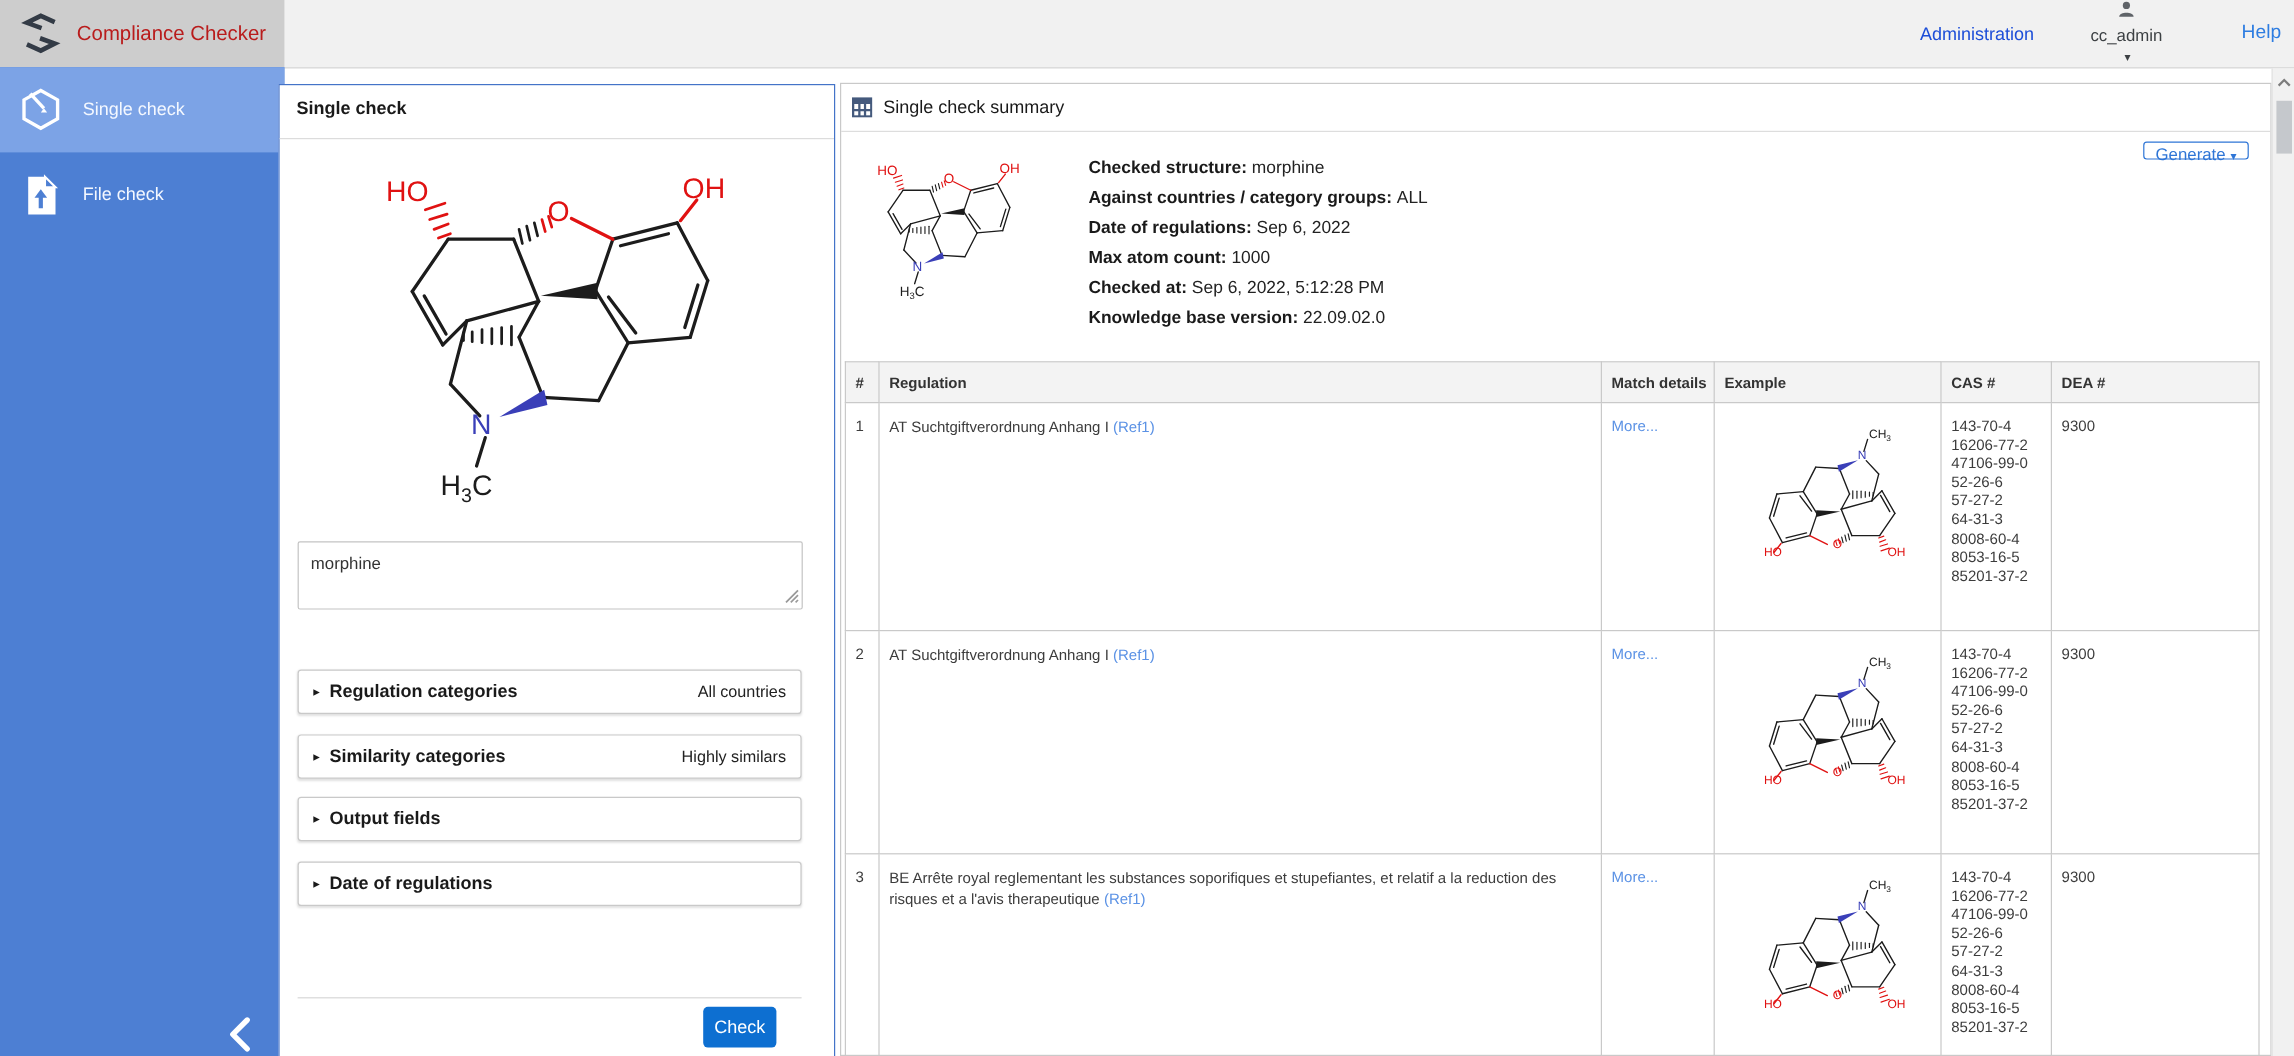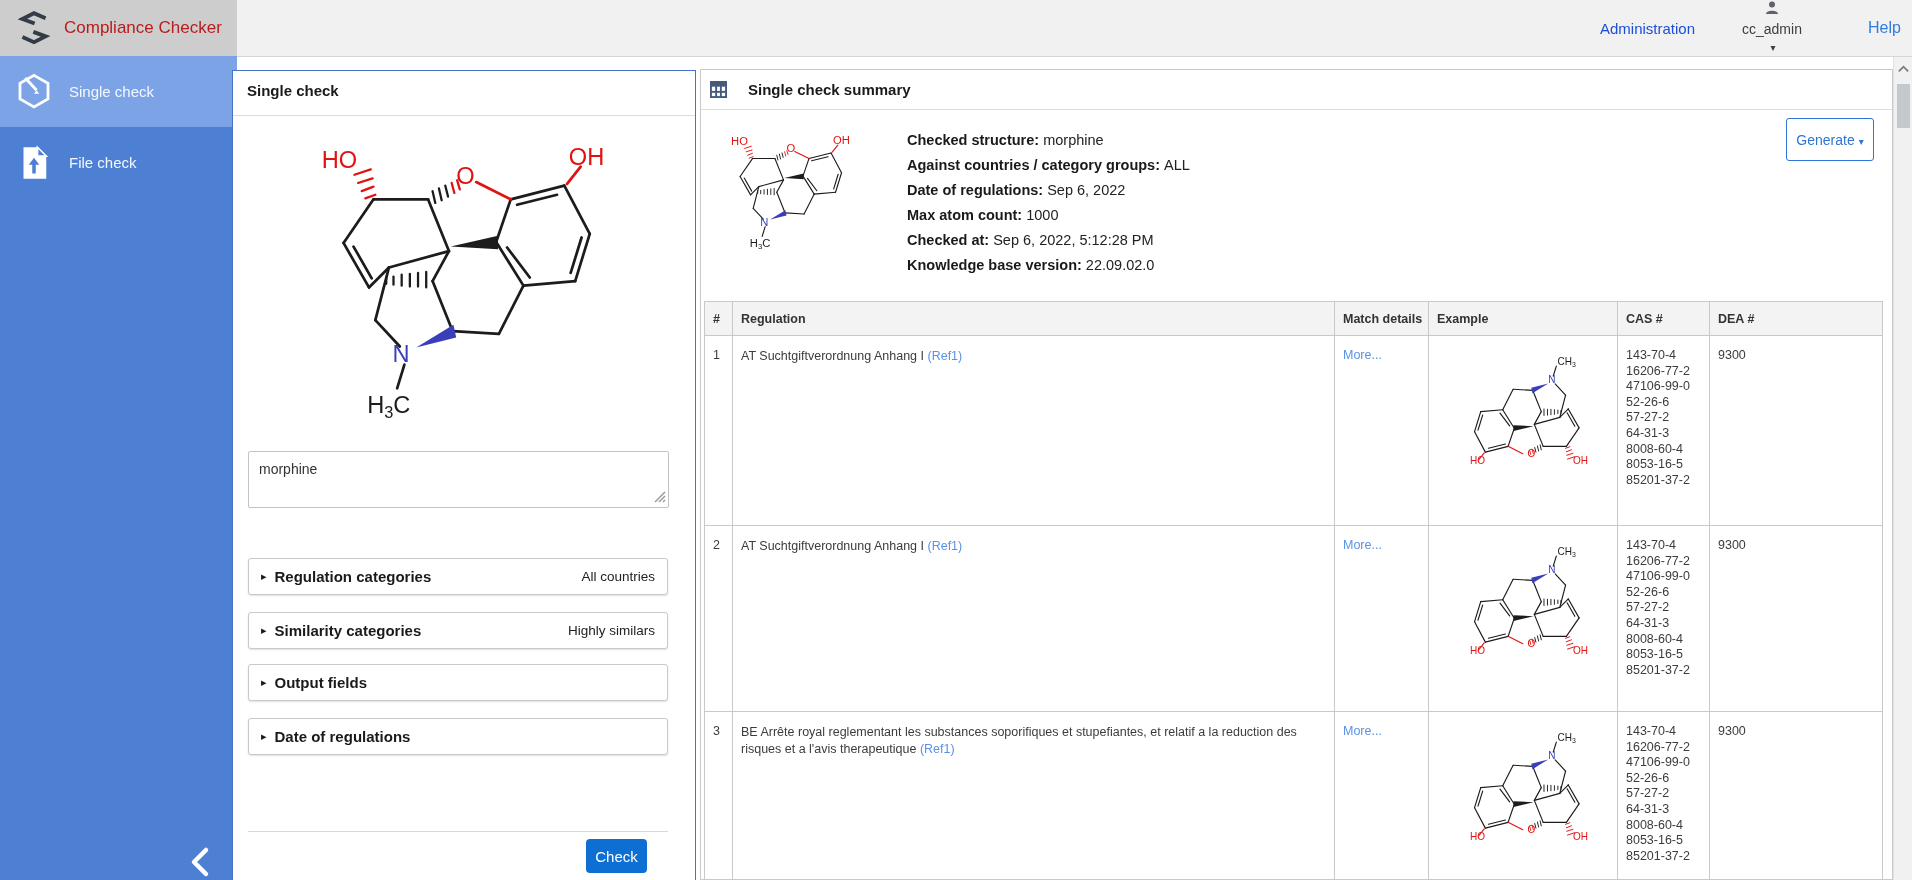--- a/index.html
+++ b/index.html
@@ -36,26 +36,26 @@
   .acc .tri{font-size:11px;color:#1a1a1a;margin:0 8px 0 12px;}
   .acc .alabel{font-weight:bold;font-size:15px;color:#1a1a1a;}
   .acc .aval{margin-left:auto;margin-right:12px;font-size:13.5px;color:#222;}
   .lp-div{position:absolute;left:15px;top:760px;width:420px;border-top:1px solid #d8d8d8;}
   .check-btn{position:absolute;left:353px;top:768px;width:61px;height:34px;background:#0d6fd1;color:#fff;
        border:none;border-radius:4px;font-size:15px;font-family:"Liberation Sans",sans-serif;cursor:pointer;}
   .rpanel{position:absolute;left:700px;top:69px;width:1193px;height:811px;background:#fff;border:1px solid #c9c9c9;box-sizing:border-box;}
   .rp-head{position:absolute;left:0;top:0;width:100%;height:40px;border-bottom:1px solid #ddd;box-sizing:border-box;
        display:flex;align-items:center;}
   .rp-head svg{margin-left:9px;}
-  .rp-head span{margin-left:21px;font-weight:bold;font-size:15px;color:#1a1a1a;}
+  .rp-head span{margin-left:9px;font-weight:normal;font-size:15px;color:#1a1a1a;}
   .thumbmol{position:absolute;left:12px;top:53px;}
   .sum-fields{position:absolute;left:206px;top:62px;display:flex;flex-direction:column;gap:9px;font-size:14.5px;}
   .sum-fields .kv b{color:#1a1a1a;}
   .sum-fields .kv span{margin-left:4px;color:#222;}
-  .gen-btn{position:absolute;left:1085px;top:48px;width:88px;height:43px;background:#fff;border:1px solid #2e75d6;
+  .gen-btn{position:absolute;left:1085px;top:48px;width:88px;height:15px;background:#fff;border:1px solid #2e75d6;
        border-radius:3px;color:#2e75d6;font-size:14px;font-family:"Liberation Sans",sans-serif;cursor:pointer;}
   .gen-btn .caret{font-size:10px;margin-left:4px;}
   
   .res-table{position:absolute;left:3px;top:231px;border-collapse:collapse;table-layout:fixed;width:1178px;}
   .res-table th,.res-table td{border:1px solid #c9c9c9;vertical-align:top;text-align:left;}
   .res-table th{background:#f3f3f3;font-size:12.5px;color:#333;height:33px;padding:0 0 0 8px;vertical-align:middle;}
   .res-table td{font-size:12.5px;color:#3c3c3c;padding:12px 8px 0 8px;}
   .td-num{padding-left:6px;}
   .td-more{padding-top:26px;padding-left:10px;}
   .link{color:#5b92e5;cursor:pointer;text-decoration:none;}

